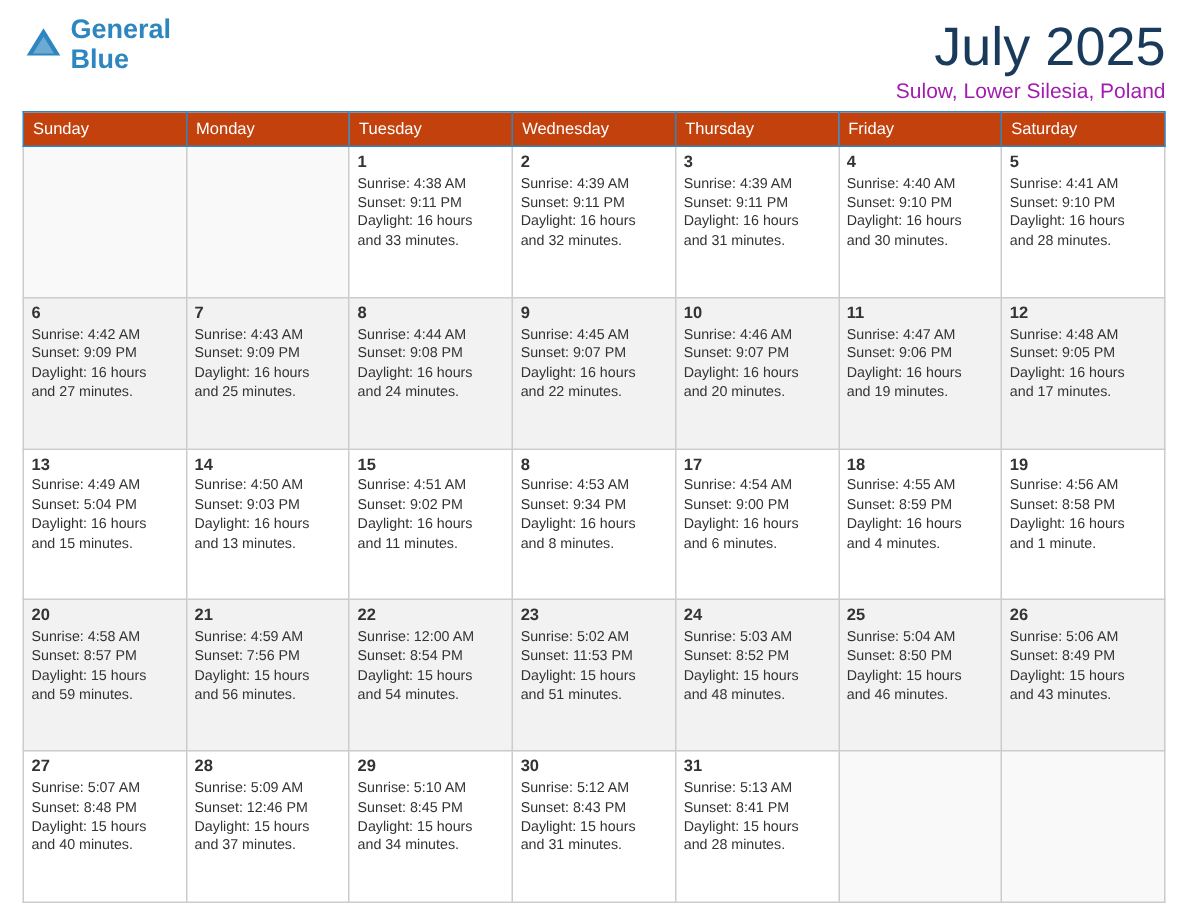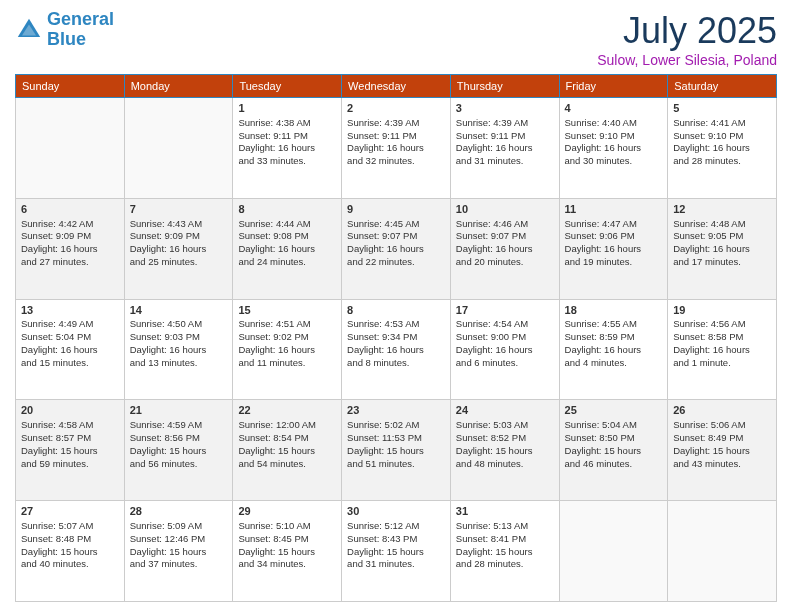--- a/index.html
+++ b/index.html
@@ -273,21 +273,21 @@
           <td>
             <span class="day-num">20</span>
             <div class="cell-text">Sunrise: 4:58 AM</div>
             <div class="cell-text">Sunset: 8:57 PM</div>
             <div class="cell-text">Daylight: 15 hours</div>
             <div class="cell-text">and 59 minutes.</div>
           </td>
           <td>
             <span class="day-num">21</span>
             <div class="cell-text">Sunrise: 4:59 AM</div>
-            <div class="cell-text">Sunset: 8:56 PM</div>
+            <div class="cell-text">Sunset: 7:56 PM</div>
             <div class="cell-text">Daylight: 15 hours</div>
             <div class="cell-text">and 56 minutes.</div>
           </td>
           <td>
             <span class="day-num">22</span>
             <div class="cell-text">Sunrise: 12:00 AM</div>
             <div class="cell-text">Sunset: 8:54 PM</div>
             <div class="cell-text">Daylight: 15 hours</div>
             <div class="cell-text">and 54 minutes.</div>
           </td>

